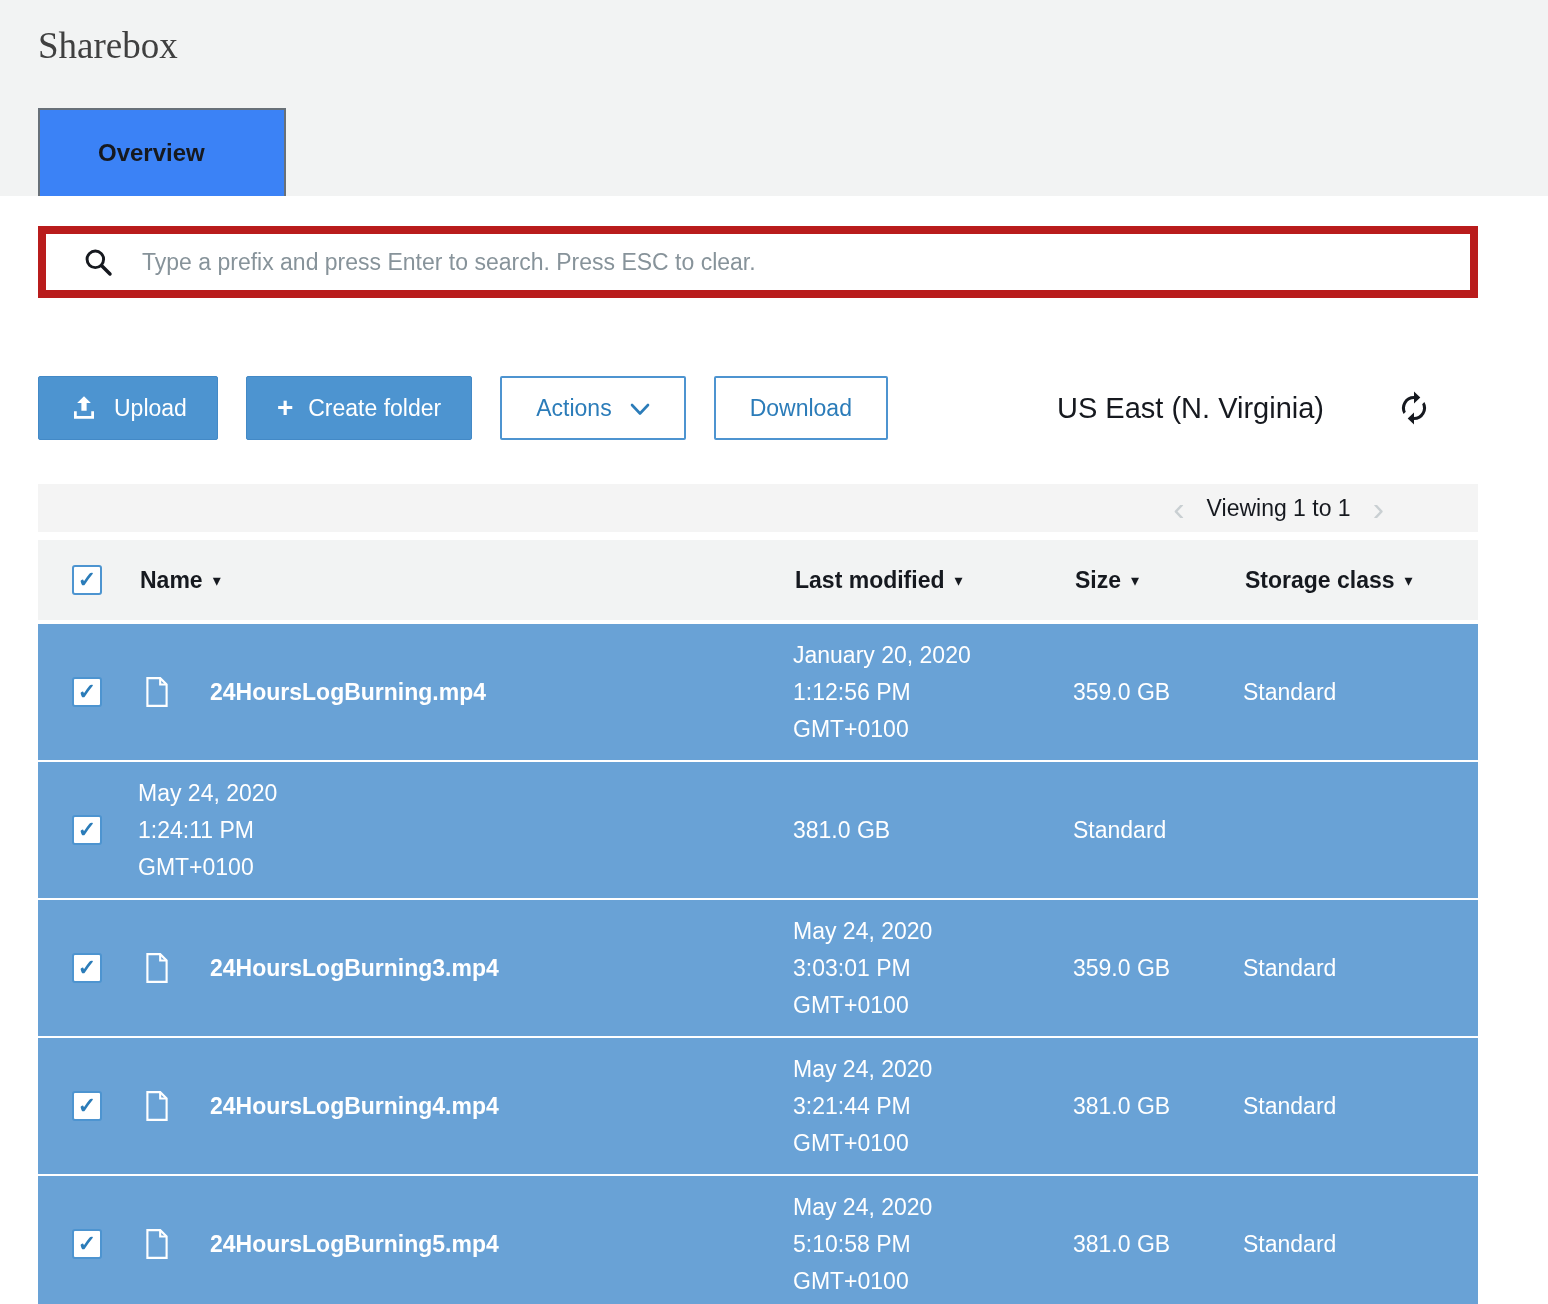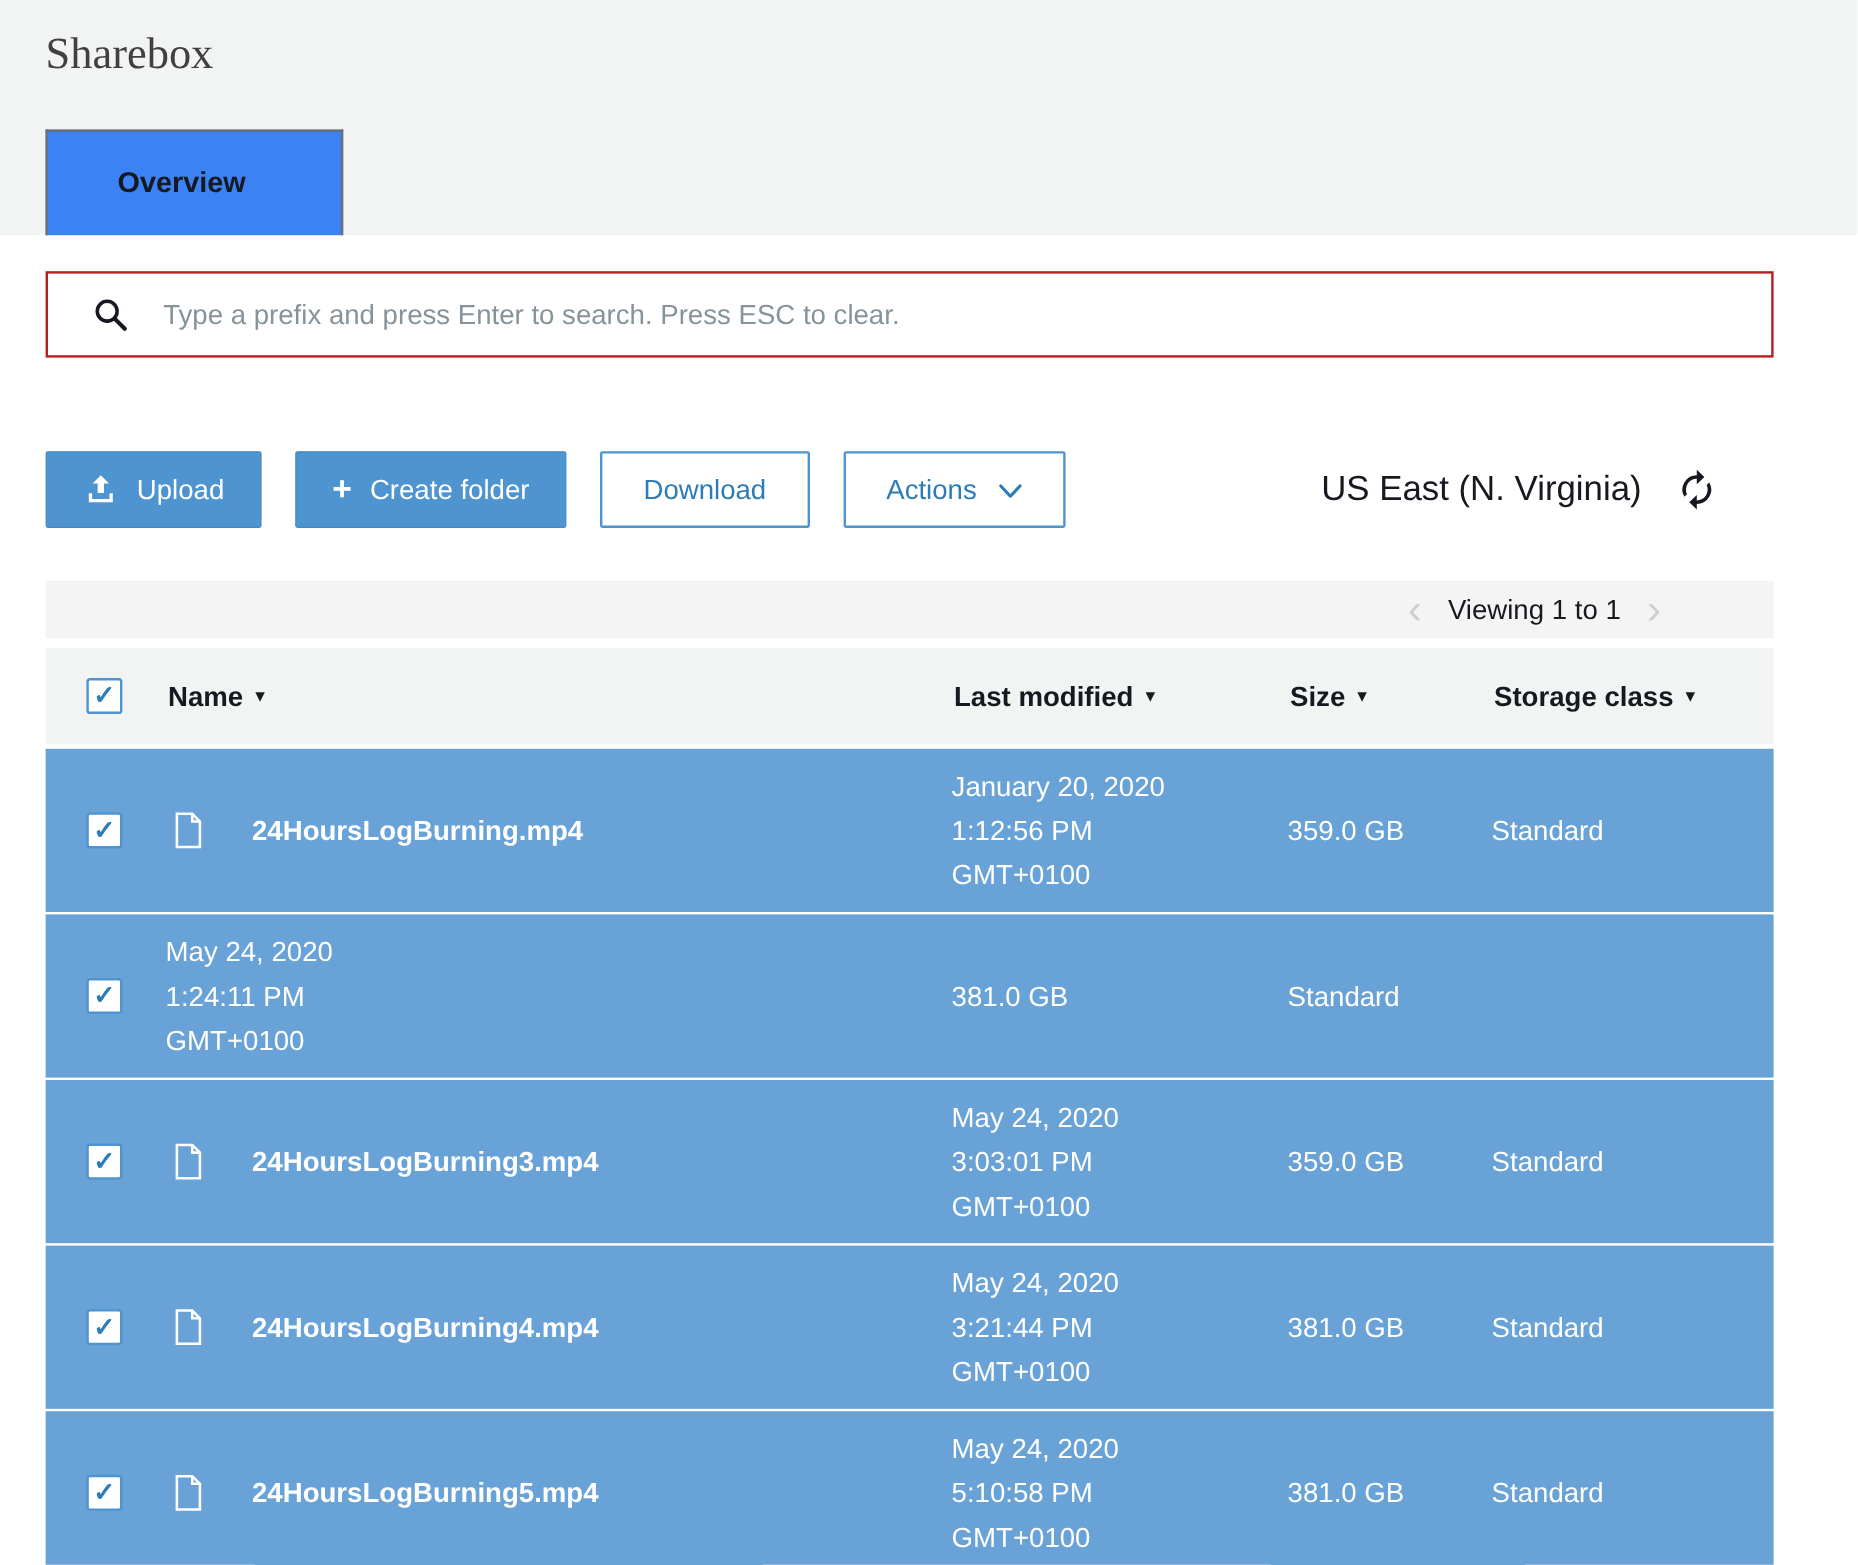--- a/index.html
+++ b/index.html
@@ -25,21 +25,21 @@
     cursor:pointer;
   }
   .tab-label { margin-left:58px; font-size:24px; font-weight:700; }
 
   
   .main { padding:0 70px 0 38px; }
 
   
   .searchbox {
     margin-top:30px; height:72px;
-    border:2px solid #b91c1c; background:#fff;
+    border:8px solid #b91c1c; background:#fff;
     display:flex; align-items:center; padding:0 20px;
   }
   .search-icon { width:32px; height:32px; margin-left:16px; flex:0 0 auto; }
   .searchbox input {
     flex:1; border:none; outline:none;
     font-size:23px; margin-left:28px;
     font-family:inherit; color:#16191f; background:transparent;
   }
   .searchbox input::placeholder { color:#87939a; }
 
@@ -57,21 +57,21 @@
   .btn.outline {
     background:#ffffff; border:2px solid #4d94d0; color:#2b7cb9;
     padding:0 34px; gap:18px; font-weight:500;
   }
   .upload-icon { width:30px; height:30px; }
   .plus-glyph { font-size:28px; font-weight:700; line-height:1; }
   .chev-icon { width:20px; height:13px; margin-top:3px; }
 
   .region-wrap {
     margin-left:auto; display:flex; align-items:center;
-    gap:28px; padding-right:46px;
+    gap:72px; padding-right:46px;
   }
   .region-label { font-size:29px; color:#16191f; }
   .refresh-btn { width:36px; height:36px; cursor:pointer; display:flex; }
   .refresh-btn svg { width:36px; height:36px; }
 
   
   .pagination {
     margin-top:44px; height:48px; background:#f4f4f4;
     display:flex; align-items:center; justify-content:flex-end;
     padding-right:88px; gap:16px; font-size:23px; color:#16191f;
@@ -135,28 +135,28 @@
       </svg>
       <span>Upload</span>
     </button>
 
     <button class="btn primary">
       <span class="plus-glyph">+</span>
       <span>Create folder</span>
     </button>
 
     <button class="btn outline">
-      <span>Download</span>
-    </button>
-
-    <button class="btn outline">
       <span>Actions</span>
       <svg class="chev-icon" viewBox="0 0 20 13">
         <polyline points="2,2 10,10.5 18,2" fill="none" stroke="#2b7cb9" stroke-width="2.6" stroke-linecap="round" stroke-linejoin="round"></polyline>
       </svg>
+    </button>
+
+    <button class="btn outline">
+      <span>Download</span>
     </button>
 
     <div class="region-wrap">
       <span class="region-label">US East (N. Virginia)</span>
       <span class="refresh-btn">
         <svg viewBox="0 0 24 24">
           <path d="M12 6v3l4.2-4L12 1v3a8 8 0 0 0-6.93 12l1.47-1.47A6 6 0 0 1 12 6zm6.93 2l-1.47 1.47A6 6 0 0 1 12 18v-3l-4.2 4L12 23v-3a8 8 0 0 0 6.93-12z" fill="#16191f"></path>
         </svg>
       </span>
     </div>

